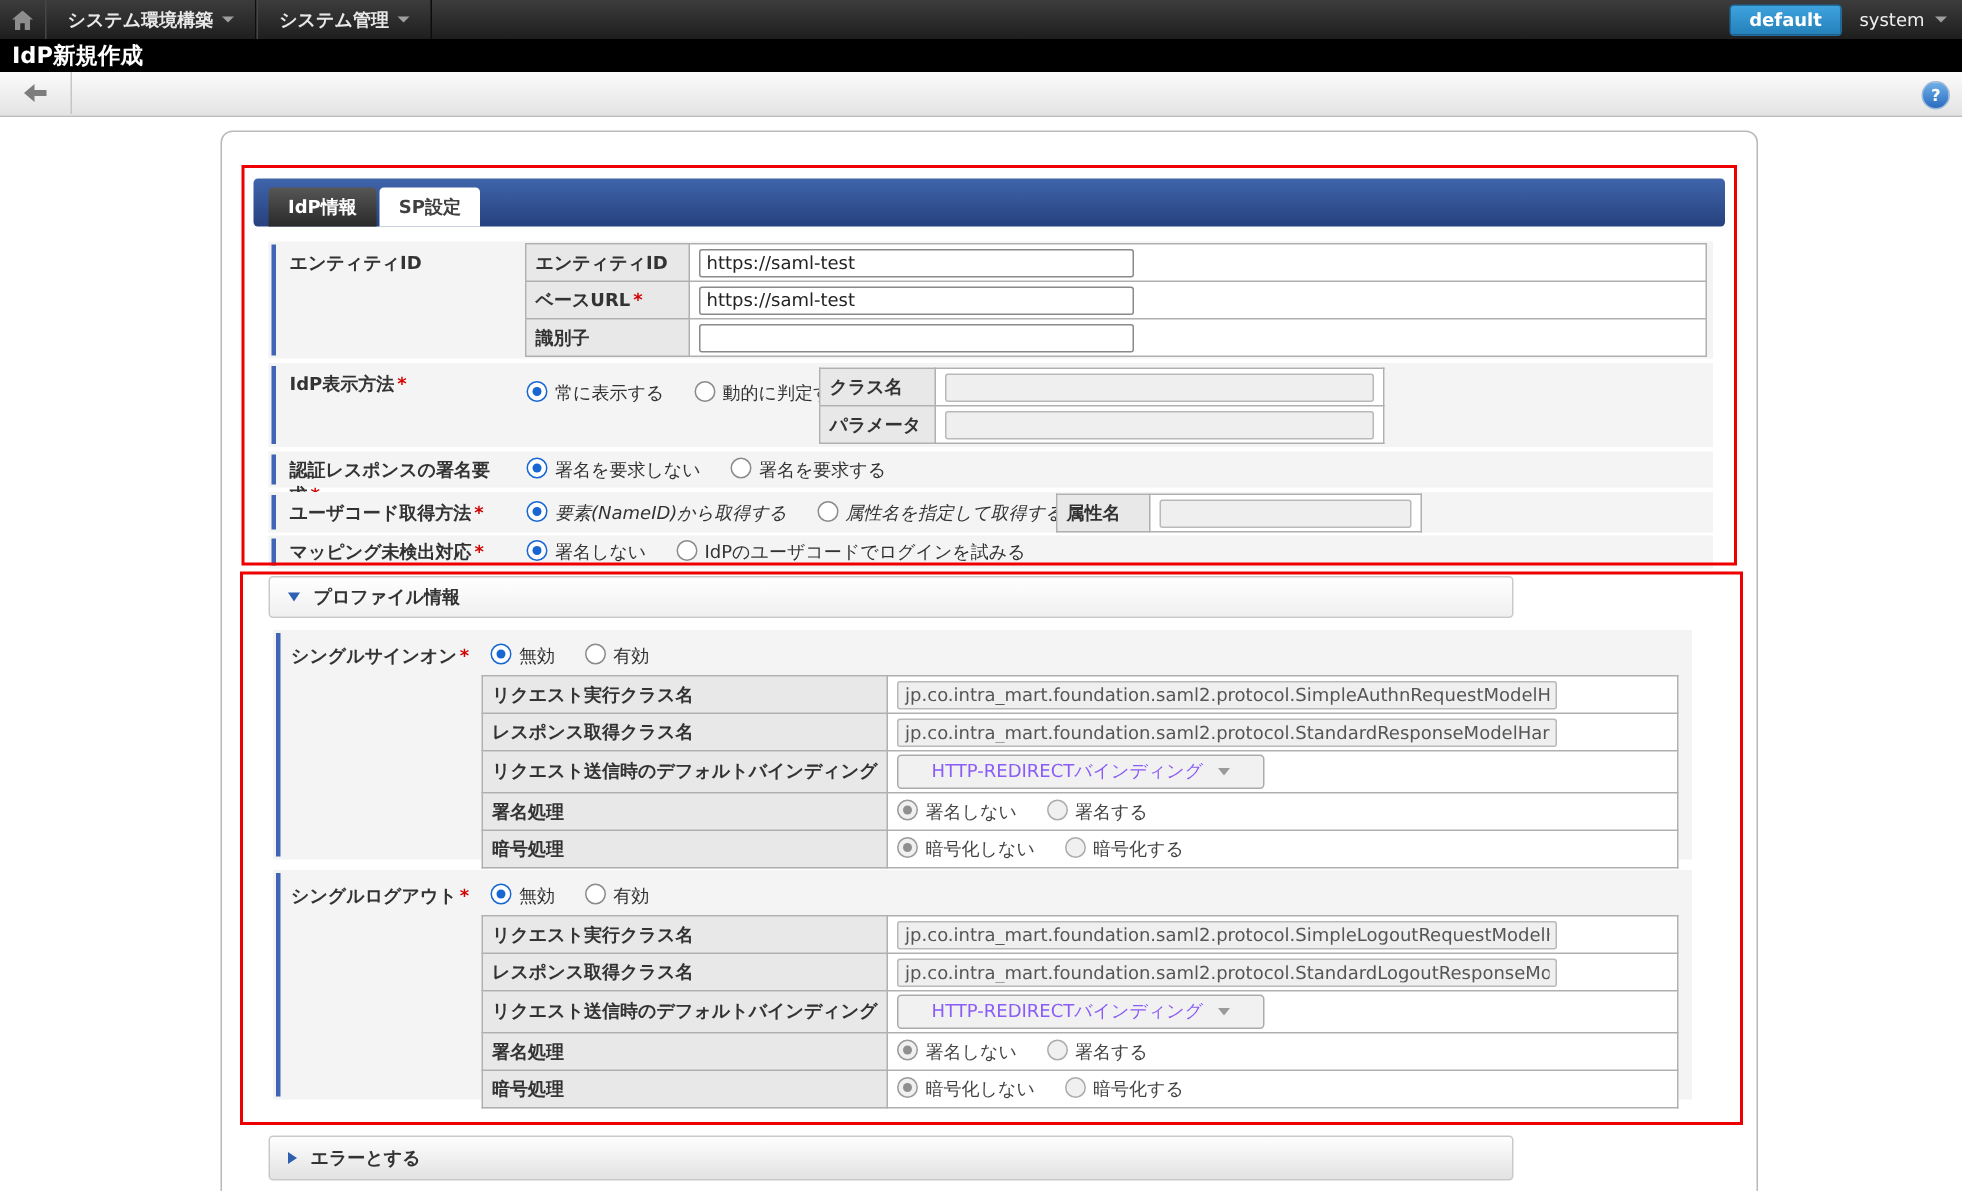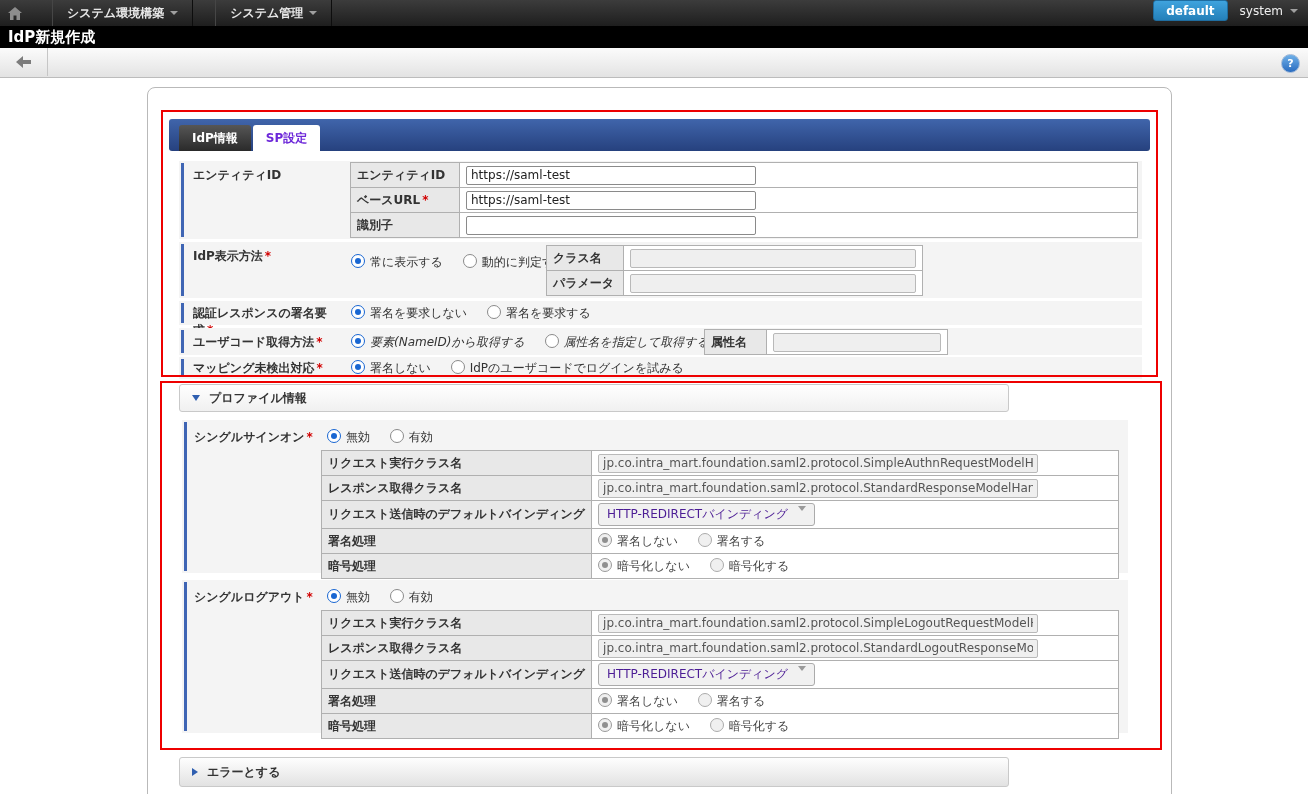--- a/index.html
+++ b/index.html
@@ -1,21 +1,21 @@
 <!DOCTYPE html>
 <html><head>
 <meta charset="utf-8">
 <style>
   html,body{margin:0;padding:0;background:#fff;}
   .screen{position:relative;width:1308px;height:794px;overflow:hidden;background:#fff;
     font-family:"DejaVu Sans","Liberation Sans",sans-serif;font-size:12px;color:#333;}
 
   
   .navbar{position:absolute;left:0;top:0;width:1308px;height:26px;
-    background:linear-gradient(#3c3c3c,#1e1e1e);display:flex;align-items:flex-start;gap:22px;}
+    background:linear-gradient(#3c3c3c,#1e1e1e);display:flex;align-items:center;}
   .home{width:30px;height:26px;display:flex;align-items:center;justify-content:center;}
   .nav-item{height:26px;display:flex;align-items:center;gap:6px;padding:0 14px;
     border-left:1px solid #464646;border-right:1px solid #0d0d0d;
     color:#e8e8e8;font-weight:bold;font-size:12px;cursor:pointer;}
   .caret{width:0;height:0;border-left:4px solid transparent;border-right:4px solid transparent;
     border-top:4px solid #9f9f9f;}
   .nav-right{margin-left:auto;display:flex;align-items:center;gap:12px;padding-right:10px;}
   .btn-default{background:linear-gradient(#3fa3de,#2480b9);border:1px solid #1f6da0;border-radius:3px;
     color:#fff;font-size:12px;font-weight:bold;padding:2px 12px;height:21px;cursor:pointer;
     font-family:inherit;}
@@ -39,21 +39,21 @@
   .panel{position:absolute;left:147px;top:87px;width:1025px;height:760px;background:#fff;
     border:1px solid #b9b9b9;border-radius:8px;box-sizing:border-box;}
 
   
   .tabbar{position:absolute;left:21px;top:31px;width:981px;height:32px;border-radius:3px;
     background:linear-gradient(#4065ab,#26417e);display:flex;align-items:flex-end;
     padding-left:10px;gap:2px;box-sizing:border-box;}
   .tab{height:26px;line-height:26px;padding:0 13px;font-size:12px;font-weight:bold;
     border-radius:3px 3px 0 0;cursor:pointer;}
   .tab.active{background:linear-gradient(#565656,#2a2a2a);color:#fff;}
-  .tab.inactive{background:#fff;color:#6d28d9;}
+  .tab.inactive{background:#fff;color:#404040;}
 
   
   .frow{position:absolute;left:31px;width:963px;background:#f4f4f4;display:flex;}
   .bar{position:absolute;left:2px;top:2px;bottom:2px;width:3px;background:#3f65b4;}
   .flabel{width:157px;box-sizing:border-box;padding:6px 0 0 14px;font-weight:bold;color:#333;position:relative;}
   .fcontent{flex:1;position:relative;}
   .req{color:#d20000;font-weight:bold;margin-left:2px;}
 
   
   table.ntable{border-collapse:collapse;background:#fff;}
@@ -71,23 +71,23 @@
   .radio.checked{border-color:#1866d2;}
   .radio.checked::after{content:"";position:absolute;left:3px;top:3px;width:6px;height:6px;
     border-radius:50%;background:#1866d2;}
   .radio.dis{border-color:#ababab;background:#f0f0f0;}
   .radio.dis.checked{border-color:#9a9a9a;}
   .radio.dis.checked::after{background:#8f8f8f;}
   .rlabel{font-size:12px;color:#333;margin-right:16px;}
   .rlabel.dim{color:#444;}
 
   
-  .selectbox{display:inline-flex;align-items:flex-start;gap:10px;background:#f1f1f1;
-    border:1px solid #ababab;border-radius:3px;color:#4c1d95;font-size:12px;
-    padding:2px 8px;height:17px;}
+  .selectbox{display:inline-flex;align-items:center;gap:10px;background:#f1f1f1;
+    border:1px solid #ababab;border-radius:3px;color:#8b5cf6;font-size:12px;
+    padding:2px 22px;height:17px;}
   .scaret{width:0;height:0;border-left:4px solid transparent;border-right:4px solid transparent;
     border-top:5px solid #9a9a9a;}
 
   
   .acc{position:absolute;left:31px;width:830px;background:linear-gradient(#ffffff,#f0f0f0);
     border:1px solid #c9c9c9;border-radius:3px;display:flex;align-items:center;
     padding-left:12px;box-sizing:border-box;cursor:pointer;}
   .acc span{font-weight:bold;font-size:12px;color:#333;}
   .tri-down{width:0;height:0;border-left:4px solid transparent;border-right:4px solid transparent;
     border-top:6px solid #2f5fb0;margin-right:9px;}

